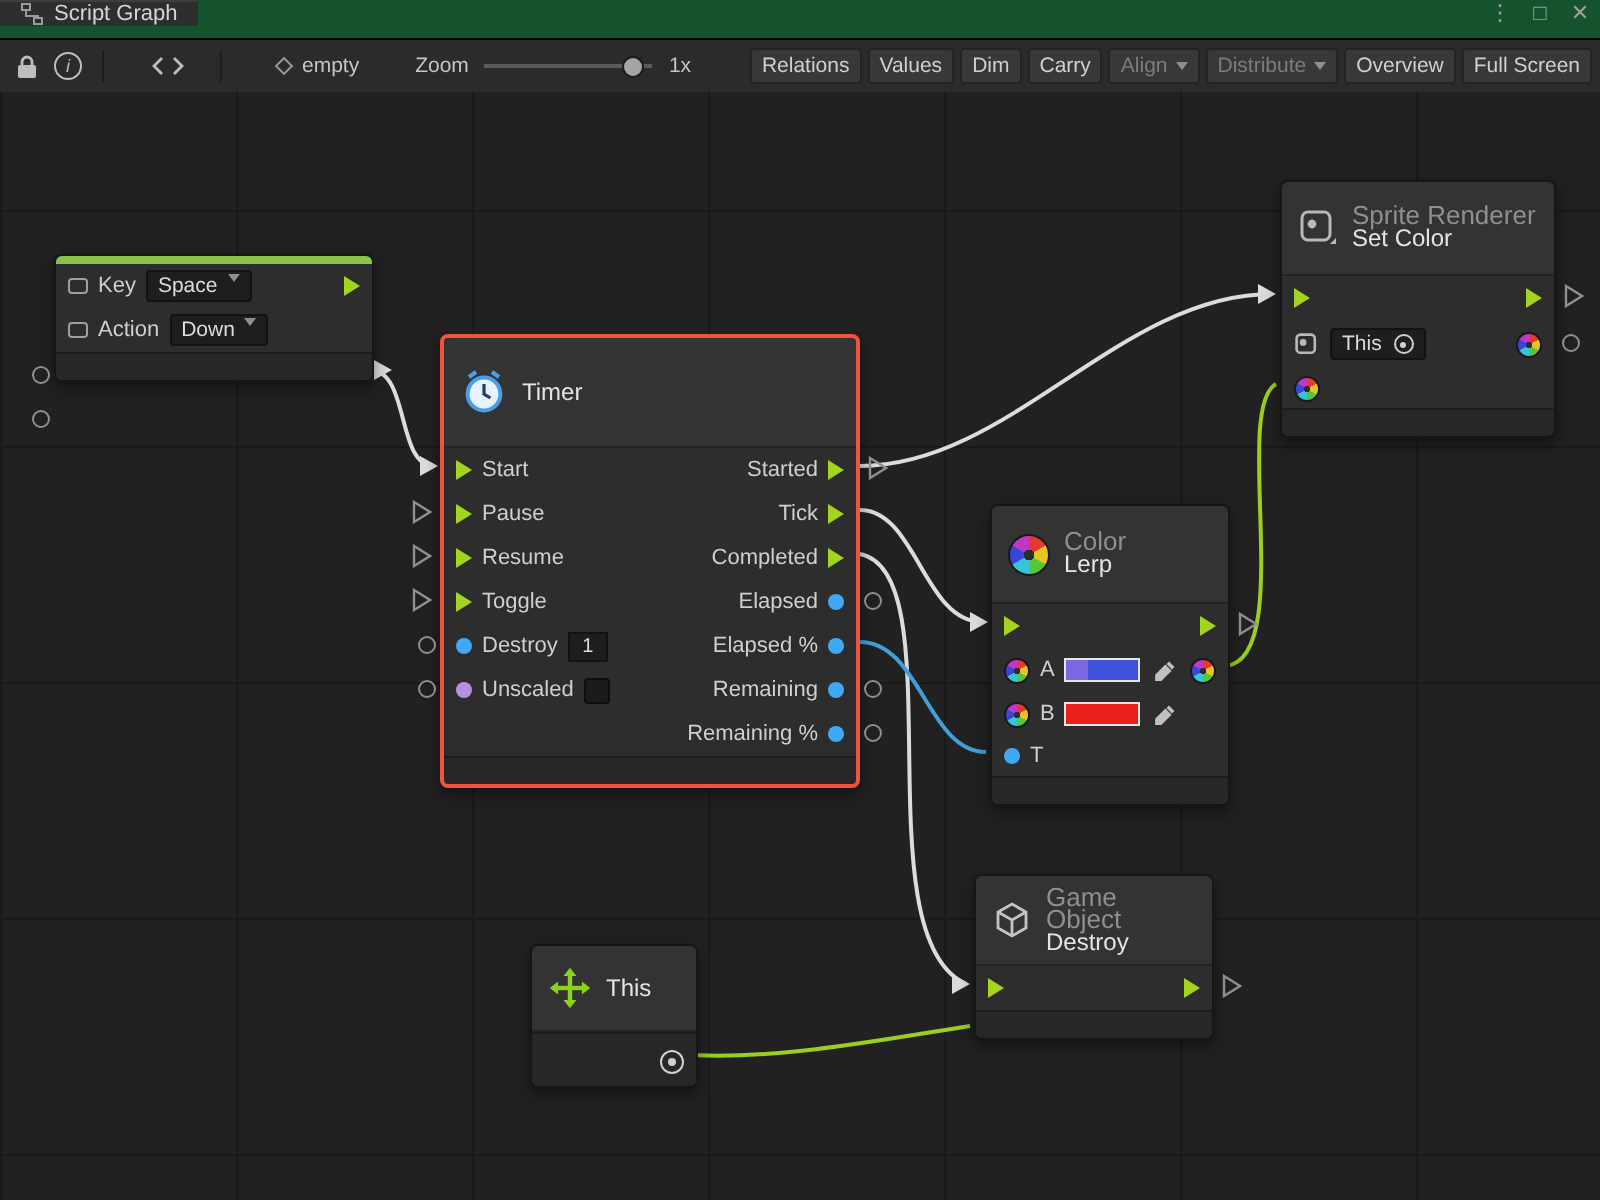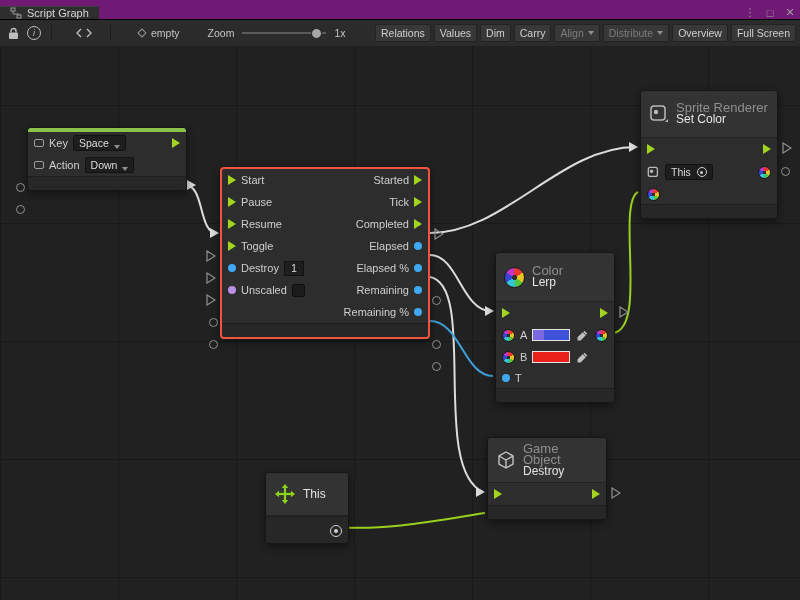--- a/index.html
+++ b/index.html
@@ -1,20 +1,20 @@
 <!DOCTYPE html>
 <html><head>
 <meta charset="utf-8">
 <style>
   html,body{margin:0;padding:0;width:800px;height:600px;overflow:hidden;
     background:#1b1b1b;font-family:"Liberation Sans",sans-serif;
     -webkit-font-smoothing:antialiased;user-select:none}
 
   
-  .titlebar{height:19px;background:#701a75;display:flex;align-items:flex-end;border-bottom:1px solid #000}
+  .titlebar{height:19px;background:#14532d;display:flex;align-items:flex-start;border-bottom:1px solid #000}
   .tab{display:flex;align-items:center;gap:5px;padding:0 10px;background:#2e2e2e;
     color:#d6d6d6;font-size:11px;border-top:1px solid #3d3d3d}
   .wincontrols{margin-left:auto;display:flex;align-items:center;color:#9f9f9f;font-size:11px}
   .wincontrols span{width:20px;text-align:center;cursor:default}
 
   
   .toolbar{height:26px;background:#2b2b2b;border-bottom:1px solid #161616;
     display:flex;align-items:center;font-size:10.5px;color:#c5c5c5;padding:0 4px}
   .tsep{width:1px;height:16px;background:#1d1d1d;margin:0 6px}
   .ticon{display:flex;align-items:center;justify-content:center;padding:0 4px}
@@ -63,21 +63,21 @@
   .wheel.big{width:19px;height:19px;background:
     radial-gradient(circle,#2d2d2d 0 2.6px,rgba(0,0,0,0) 2.7px),
     conic-gradient(#e4392f 0 60deg,#e8c622 0 120deg,#57c439 0 180deg,#35c5d8 0 240deg,#3746d6 0 300deg,#c136c9 0 360deg)}
   .odot{width:10px;height:10px;border:1px solid #cfcfcf;border-radius:50%;display:inline-flex;
     align-items:center;justify-content:center;flex:none}
   .odot::after{content:"";width:4px;height:4px;border-radius:50%;background:#cfcfcf}
   .odot.small{width:8px;height:8px}.odot.small::after{width:3px;height:3px}
 
   
   .dd{background:#1e1e1e;border:1px solid #121212;border-radius:2px;padding:1px 5px;
-    display:flex;align-items:flex-end;gap:5px;color:#dcdcdc;font-size:10.5px}
+    display:flex;align-items:flex-start;gap:5px;color:#dcdcdc;font-size:10.5px}
   .numfield{width:14px;background:#1e1e1e;border:1px solid #121212;color:#dcdcdc;
     font-size:10px;text-align:center;padding:1px 2px;font-family:"Liberation Sans",sans-serif}
   .checkbox{width:11px;height:11px;background:#1b1b1b;border:1px solid #0e0e0e;border-radius:2px}
   .colorfield{width:36px;height:10px;border:1px solid #e6e6e6;flex:none}
   .colorA{background:linear-gradient(90deg,#7a68e0 0 30%,#3f51d8 30% 100%)}
   .colorB{background:#e8211a}
   .pipette{display:flex;align-items:center;margin-left:2px}
   .objfield{background:#1e1e1e;border:1px solid #121212;border-radius:2px;padding:1px 5px;
     display:flex;align-items:center;gap:6px;color:#dcdcdc;font-size:10.5px}
   .greenbar{height:4px;background:#8bc34a;border-radius:3px 3px 0 0}
@@ -208,20 +208,30 @@
         <span>Down</span>
         <span class="caret"></span>
       </div>
     </div>
     <div class="nfoot"></div>
     <span class="oport" style="left:-12px;top:55px"></span>
     <span class="oport" style="left:-12px;top:77px"></span>
   </div>
 
   <div class="node selected" style="left:220px;top:121px;width:206px">
+    <div class="nhead" style="height:54px">
+      <span class="typeicon">
+        <svg width="24" height="24" viewBox="0 0 24 24">
+            <path d="M4.5 4.5L8 2M19.5 4.5L16 2" stroke="#4a9ee8" stroke-width="2.2" fill="none"></path>
+            <circle cx="12" cy="13" r="8.2" fill="#e8f2fb" stroke="#4a9ee8" stroke-width="2"></circle>
+            <path d="M12 8v5l3.2 2" stroke="#1c3f66" stroke-width="1.6" fill="none"></path>
+          </svg>
+      </span>
+      <div class="ntitle">Timer</div>
+    </div>
 
     <div class="row spread" style="height:22px">
       <div class="lgrp">
           <span class="fin"></span>
         <span>Start</span>
         </div>
       <div class="rgrp">
           <span>Started</span>
         <span class="fin"></span>
         </div>

